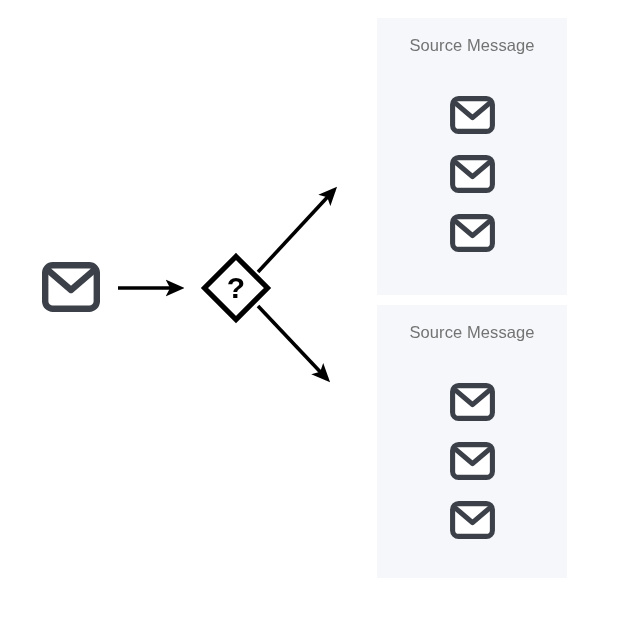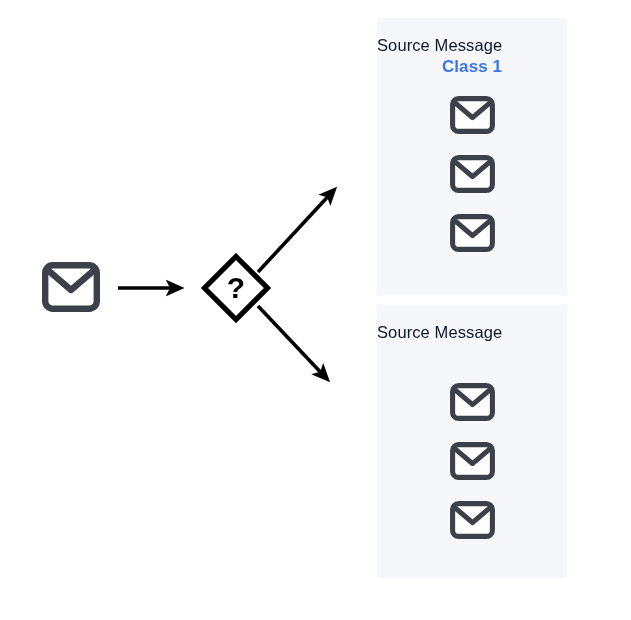--- a/index.html
+++ b/index.html
@@ -34,23 +34,24 @@
     pointer-events: none;
   }
 
   
   .panel {
     position: absolute;
     background: #f5f7fa;
     box-sizing: border-box;
   }
   .panel-title {
+    text-align: center;
     font-size: 16.5px;
     line-height: 22px;
-    color: #0f172a;
+    color: #737373;
     font-weight: 400;
     letter-spacing: 0.1px;
   }
   .panel-subtitle {
     text-align: center;
     font-size: 17px;
     line-height: 22px;
     color: #3b76e8;
     font-weight: 700;
     letter-spacing: 0.1px;
@@ -113,21 +114,20 @@
   <div class="diamond-wrap" style="left:200px; top:252px;">
     <svg width="72" height="72" viewBox="0 0 72 72" aria-hidden="true">
       <polygon points="36,4.5 67.5,36 36,67.5 4.5,36" fill="#ffffff" stroke="#000000" stroke-width="5.2" stroke-linejoin="miter"></polygon>
       <text x="36" y="46" text-anchor="middle" font-family="Liberation Sans, sans-serif" font-size="30" font-weight="700" fill="#000000">?</text>
     </svg>
   </div>
 
   <div class="panel" style="left:377px; top:18px; width:190px; height:277px;">
     <div class="panel-head">
       <div class="panel-title">Source Message</div>
-      <div class="panel-subtitle">Class 1</div>
     </div>
 
     <div class="panel-list">
       <span class="env-item">
         <svg width="45" height="38" viewBox="0 0 45 38" aria-hidden="true">
           <rect x="2.6" y="2.6" width="39.8" height="32.8" rx="6" ry="6" fill="#ffffff" stroke="#3c4149" stroke-width="5.1"></rect>
           <path d="M6 7.6 L22.5 21.6 L39 7.6" fill="none" stroke="#3c4149" stroke-width="5.1" stroke-linecap="round" stroke-linejoin="round"></path>
         </svg>
       </span>
       <span class="env-item">

